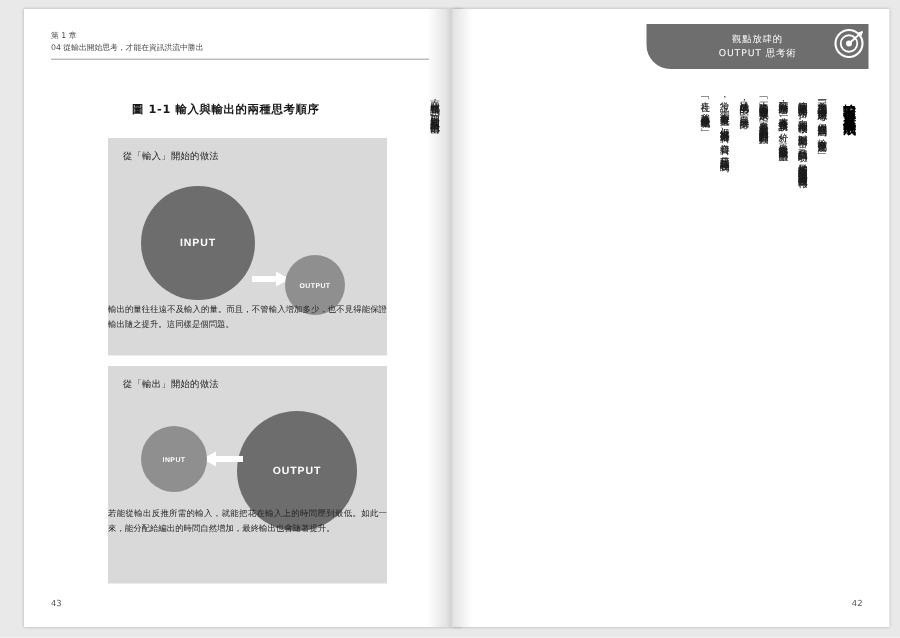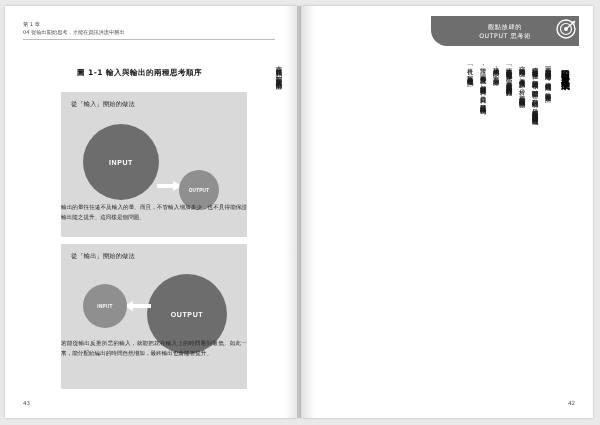--- a/index.html
+++ b/index.html
@@ -21,21 +21,21 @@
   }
   .page {
     position: absolute;
     top: 6px;
     width: 292px;
     height: 412px;
     background: #ffffff;
     box-shadow: 0 0 2px rgba(0,0,0,0.25);
     overflow: hidden;
   }
-  .page-left  { left: 5px; }
+  .page-left  { left: 16px; }
   .page-right { left: 301px; }
 
   
   .gutter {
     position: absolute;
     top: 6px;
     left: 285px;
     width: 30px;
     height: 412px;
     background: linear-gradient(to right,

